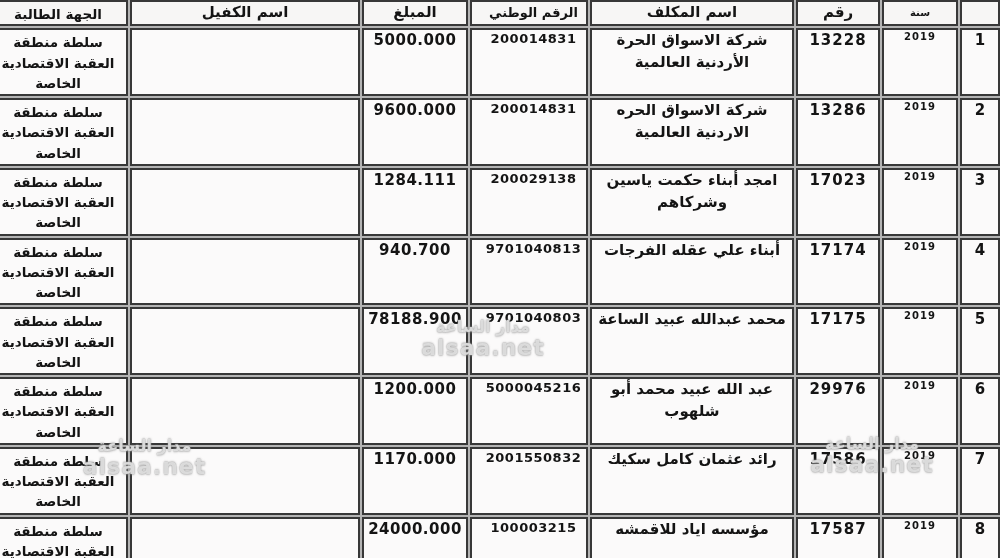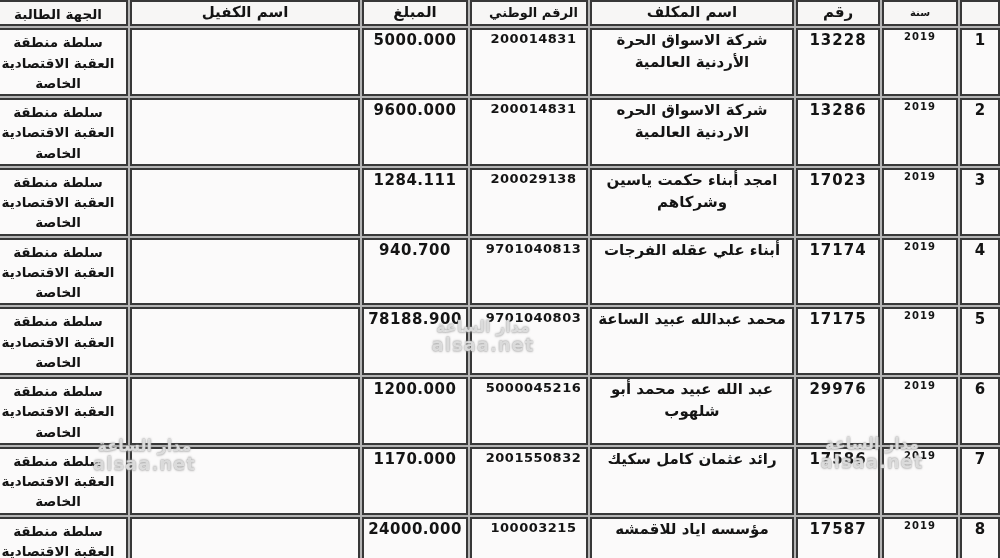--- a/index.html
+++ b/index.html
@@ -54,21 +54,21 @@
     z-index: 5;
     text-align: center;
     font-weight: bold;
     color: rgba(255,255,255,0.62);
     text-shadow: 0 0 1px #9f9f9f, 0 1px 2px rgba(150,150,150,0.55), 0 -1px 2px rgba(150,150,150,0.45);
     line-height: 1.05;
     pointer-events: none;
     white-space: nowrap;
   }
   .wm .ar { font-size: 16px; display: block; }
-  .wm .en { font-size: 18px; display: block; letter-spacing: 1px; }
+  .wm .en { font-size: 22px; display: block; letter-spacing: 1px; }
   #wm-center { left: 418px; top: 321px; width: 130px; }
   #wm-right  { left: 808px; top: 438px; width: 128px; }
   #wm-left   { left: 82px;  top: 440px; width: 125px; }
 </style>
 </head>
 <body>
 
 <div id="page">
 
   <table>

